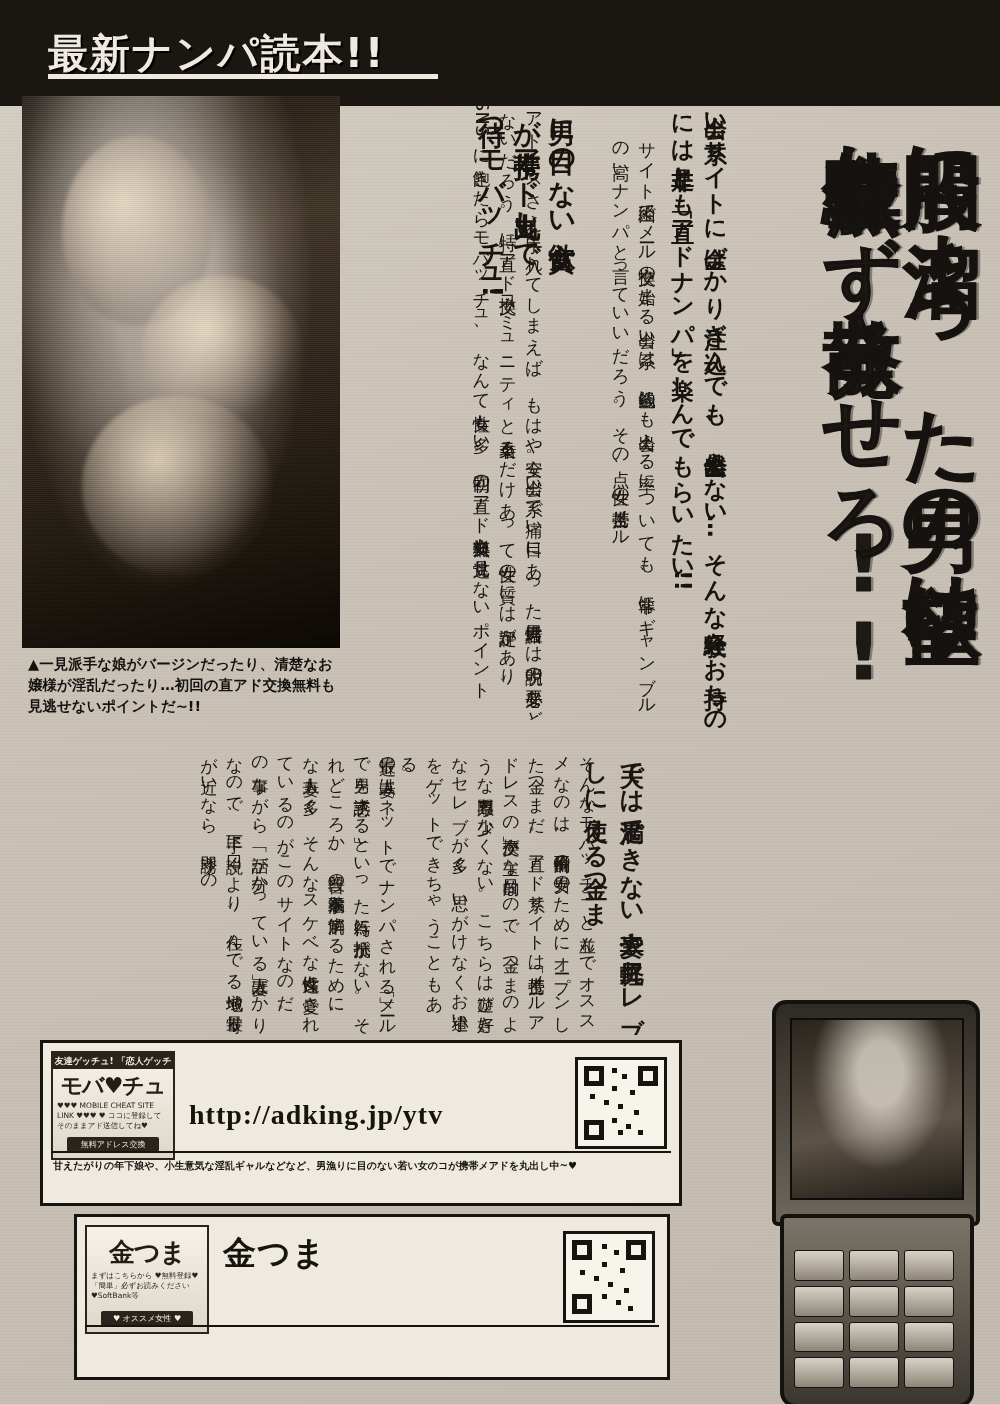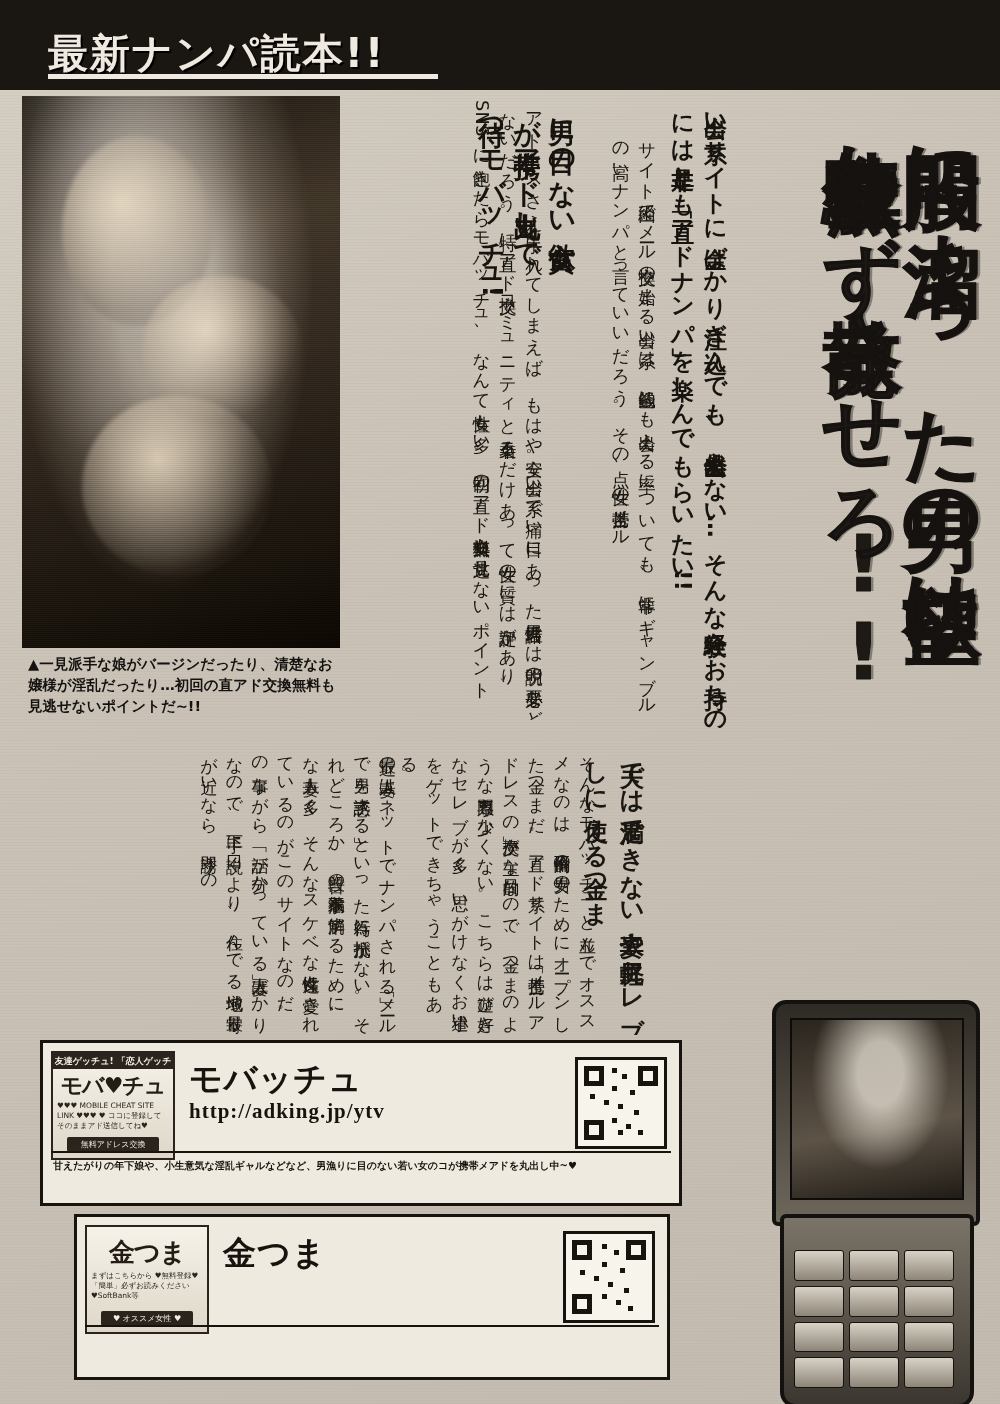--- a/index.html
+++ b/index.html
@@ -11,21 +11,21 @@
     position:relative;
   }
   .page{
     position:absolute;inset:0;
     background:
       repeating-linear-gradient(0deg, rgba(0,0,0,0.025) 0px, rgba(0,0,0,0.025) 1px, rgba(0,0,0,0) 1px, rgba(0,0,0,0) 3px),
       linear-gradient(150deg,#d6cfc4 0%, #cac2b6 40%, #c3bbaf 100%);
   }
   
   .header{
-    position:absolute;left:0;top:0;width:1000px;height:90px;
+    position:absolute;left:0;top:0;width:1000px;height:106px;
     background:#1a1713;
   }
   .header .title{
     position:absolute;left:48px;top:26px;
     color:#efe9df;
     font-size:40px;font-weight:bold;
     letter-spacing:2px;
     font-family:"DejaVu Sans", sans-serif;
     text-shadow:2px 2px 0 #000;
   }
@@ -158,21 +158,21 @@
   .ad .logo .lg-btn{
     position:absolute;left:14px;bottom:6px;width:92px;height:15px;background:#2a241c;color:#f3efe6;
     font-size:8px;text-align:center;line-height:15px;border-radius:2px;
   }
   .ad .brand{
     position:absolute;left:146px;top:14px;
     font-size:33px;font-weight:bold;color:#17140f;letter-spacing:1px;
   }
   .ad .url{
     position:absolute;left:146px;top:56px;
-    font-size:21px;font-weight:bold;color:#17140f;
+    font-size:28px;font-weight:bold;color:#17140f;
     font-family:"Liberation Serif", serif;
     letter-spacing:1px;
   }
   .ad .desc{
     position:absolute;left:10px;top:116px;width:570px;
     font-size:10px;line-height:1.35;font-weight:bold;color:#17140f;
   }
   .qr{
     position:absolute;right:12px;top:14px;width:86px;height:86px;
     background:#f7f4ec;border:3px solid #17140f;
@@ -243,21 +243,20 @@
 
   <div class="ad ad1">
     <div class="logo">
       <div class="lg-top">友達ゲッチュ! 「恋人ゲッチュ!</div>
       <div class="lg-main">モバ♥チュ</div>
       <div class="lg-sub">♥♥♥ MOBILE CHEAT SITE LINK ♥♥♥
 ♥ ココに登録して
 そのままアド送信してね♥</div>
       <div class="lg-btn">無料アドレス交換</div>
     </div>
-    <div class="brand">モバッチュ</div>
     <div class="url">http://adking.jp/ytv</div>
     <div class="qr">
       <i style="left:6px;top:6px;width:20px;height:20px;"></i>
       <i style="left:11px;top:11px;width:10px;height:10px;background:#f7f4ec;"></i>
       <i style="right:6px;top:6px;width:20px;height:20px;"></i>
       <i style="right:11px;top:11px;width:10px;height:10px;background:#f7f4ec;"></i>
       <i style="left:6px;bottom:6px;width:20px;height:20px;"></i>
       <i style="left:11px;bottom:11px;width:10px;height:10px;background:#f7f4ec;"></i>
       <i style="left:34px;top:8px;width:5px;height:5px;"></i>
       <i style="left:44px;top:14px;width:5px;height:5px;"></i>

